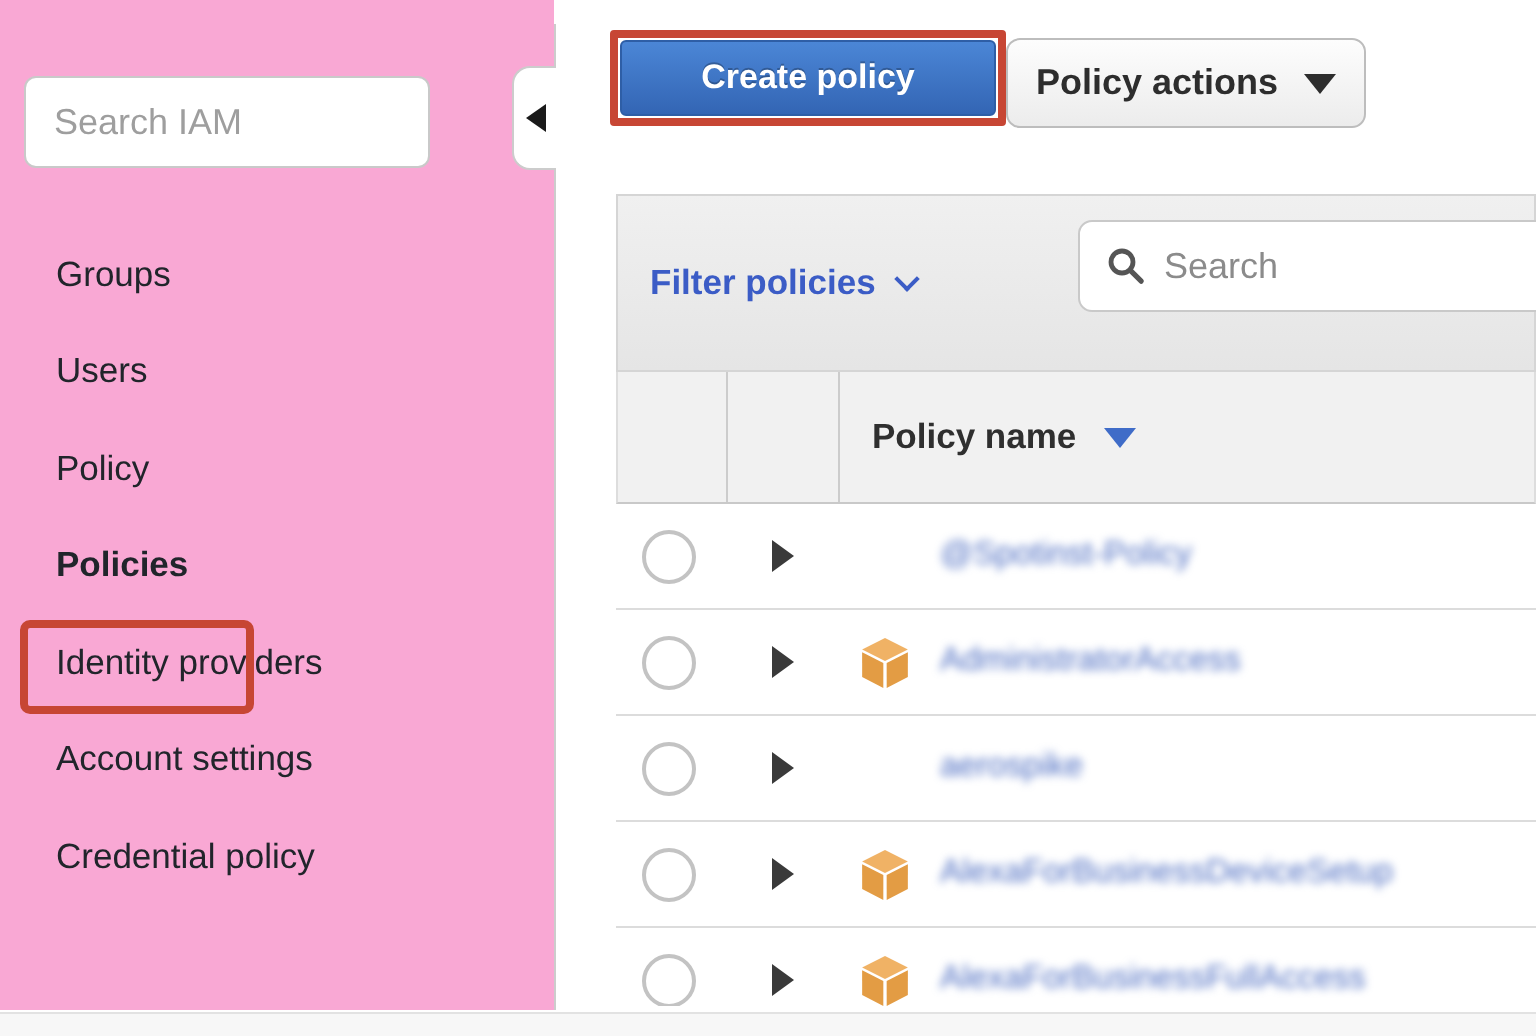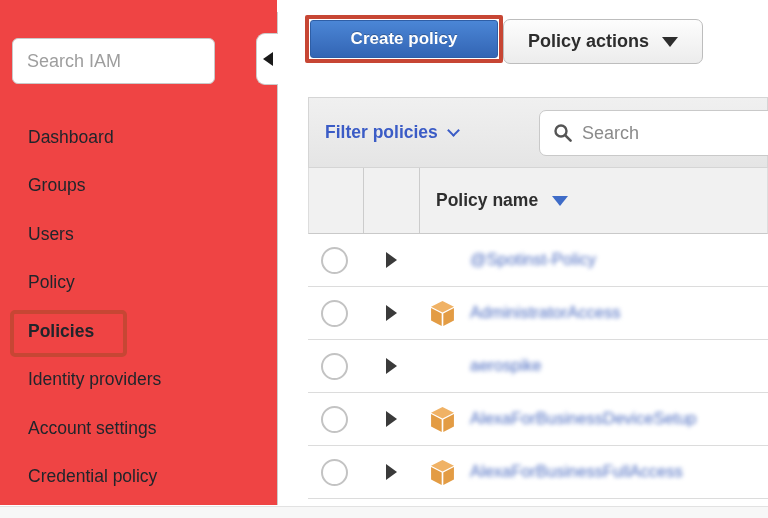--- a/index.html
+++ b/index.html
@@ -1,21 +1,21 @@
 <!DOCTYPE html>
 <html style="--red: #C74634; --linkblue: #4E6EC2; --filterblue: #3B5CC6;"><head>
 <meta charset="utf-8">
 <style>
   * { margin:0; padding:0; box-sizing:border-box; }
   html,body { width:768px; height:518px; background:#ffffff;
               font-family:"Liberation Sans", sans-serif; overflow:hidden; }
   .page { position:relative; width:768px; height:518px; background:#fff; }
 
   
-  .sidebar { position:absolute; left:0; top:0; width:277px; height:505px; background:#ef4444; }
+  .sidebar { position:absolute; left:0; top:0; width:277px; height:505px; background:#f9a8d4; }
   .search-iam { position:absolute; left:12px; top:38px; width:203px; height:46px;
                 border:1px solid #c9c9c9; border-radius:6px; font-size:18px; color:#444;
                 padding:0 14px; font-family:"Liberation Sans", sans-serif; outline:none; }
   .search-iam::placeholder { color:#9e9e9e; }
   .nav { position:absolute; left:0; top:113px; width:100%; }
   .nav-item { height:48.5px; display:flex; align-items:center; padding-left:28px;
               font-size:17.5px; color:#21252b; cursor:pointer; }
   .nav-item.active { font-weight:bold; }
   .red-box-policies { position:absolute; left:10px; top:310px; width:117px; height:47px;
                       border:4px solid var(--red); border-radius:5px; pointer-events:none; }
@@ -30,31 +30,31 @@
               border-bottom:7px solid transparent; border-right:10px solid #1a1a1a; }
 
   
   .red-box-create { position:absolute; left:305px; top:15px; border:4px solid var(--red);
                     border-radius:2px; padding:1px; background:transparent; }
   .btn-create { display:block; width:188px; height:38px; border:1px solid #2e5ea6;
                 border-radius:3px; background:linear-gradient(#4b86d6,#3365b4);
                 color:#fff; font-weight:bold; font-size:17px;
                 font-family:"Liberation Sans", sans-serif;
                 text-shadow:0 -1px 0 rgba(0,0,0,.25); cursor:pointer; }
-  .btn-actions { position:absolute; left:503px; top:19px; width:200px; height:45px;
+  .btn-actions { position:absolute; left:503px; top:19px; width:180px; height:45px;
                  background:linear-gradient(#fdfdfd,#ececec); border:1px solid #bdbdbd;
                  border-radius:7px; font-weight:bold; font-size:18px; color:#2d2d2d;
                  font-family:"Liberation Sans", sans-serif;
                  display:flex; align-items:center; justify-content:center; gap:13px; cursor:pointer; }
   .caret-down { width:0; height:0; border-left:8px solid transparent;
                 border-right:8px solid transparent; border-top:10px solid #2d2d2d; }
 
   
   .panel { position:absolute; left:308px; top:97px; width:460px; height:406px; overflow:hidden; }
-  .filter-bar { position:relative; height:71px; background:linear-gradient(#f0f0f0,#e5e5e5);
+  .filter-bar { position:relative; height:89px; background:linear-gradient(#f0f0f0,#e5e5e5);
                 border:1px solid #d5d5d5; display:flex; align-items:center; }
   .filter-link { display:flex; align-items:center; gap:11px; margin-left:16px;
                  color:var(--filterblue); font-weight:bold; font-size:17.5px; cursor:pointer; }
   .chev-down { width:9px; height:9px; border-right:2.5px solid var(--filterblue);
                border-bottom:2.5px solid var(--filterblue); transform:rotate(45deg);
                margin-top:-5px; }
   .search-box { position:absolute; left:230px; top:12px; width:310px; height:46px;
                 background:#fff; border:1px solid #c9c9c9; border-radius:7px;
                 display:flex; align-items:center; padding-left:13px; gap:9px; }
   .search-box input { border:none; outline:none; flex:1; font-size:18px; color:#444;
@@ -86,21 +86,20 @@
                   background:#f7f7f7; border-top:1px solid #e2e2e2; }
 </style>
 </head>
 <body>
 
 <div class="page">
 
   <aside class="sidebar">
     <input class="search-iam" type="text" placeholder="Search IAM" style="">
     <nav class="nav">
-      <div class="nav-item">Dashboard</div>
       <div class="nav-item">Groups</div>
       <div class="nav-item">Users</div>
       <div class="nav-item">Policy</div>
       <div class="nav-item active">Policies</div>
       <div class="nav-item">Identity providers</div>
       <div class="nav-item">Account settings</div>
       <div class="nav-item">Credential policy</div>
     </nav>
     <div class="red-box-policies"></div>
   </aside>

